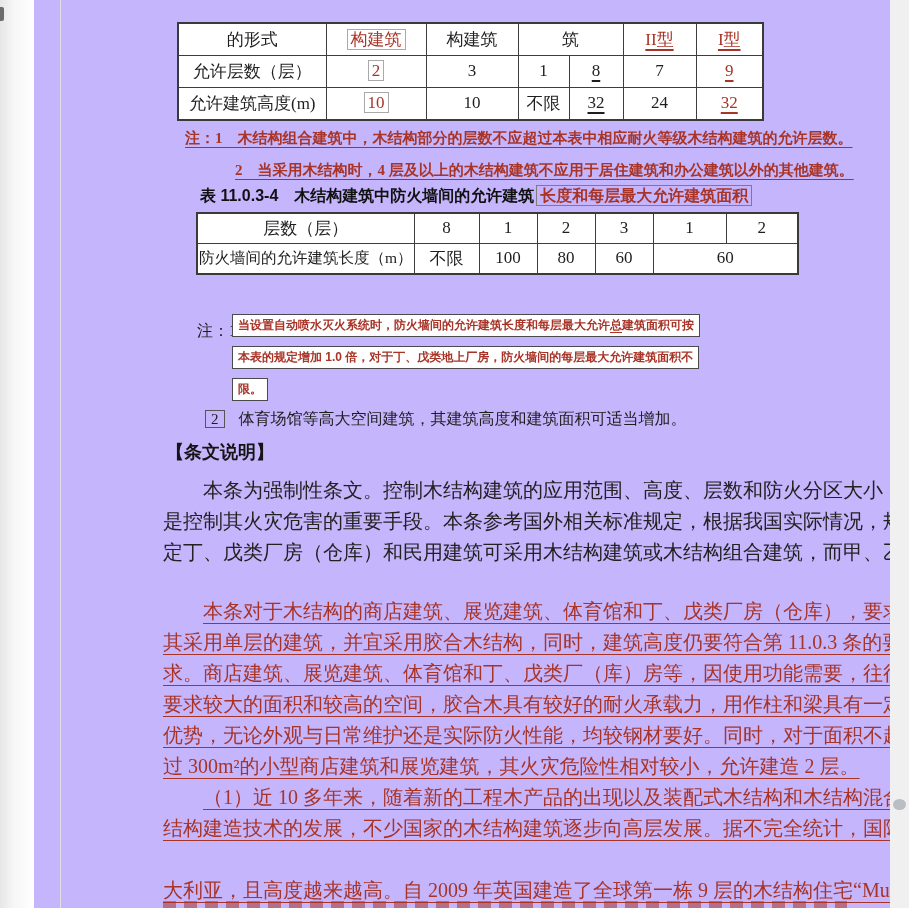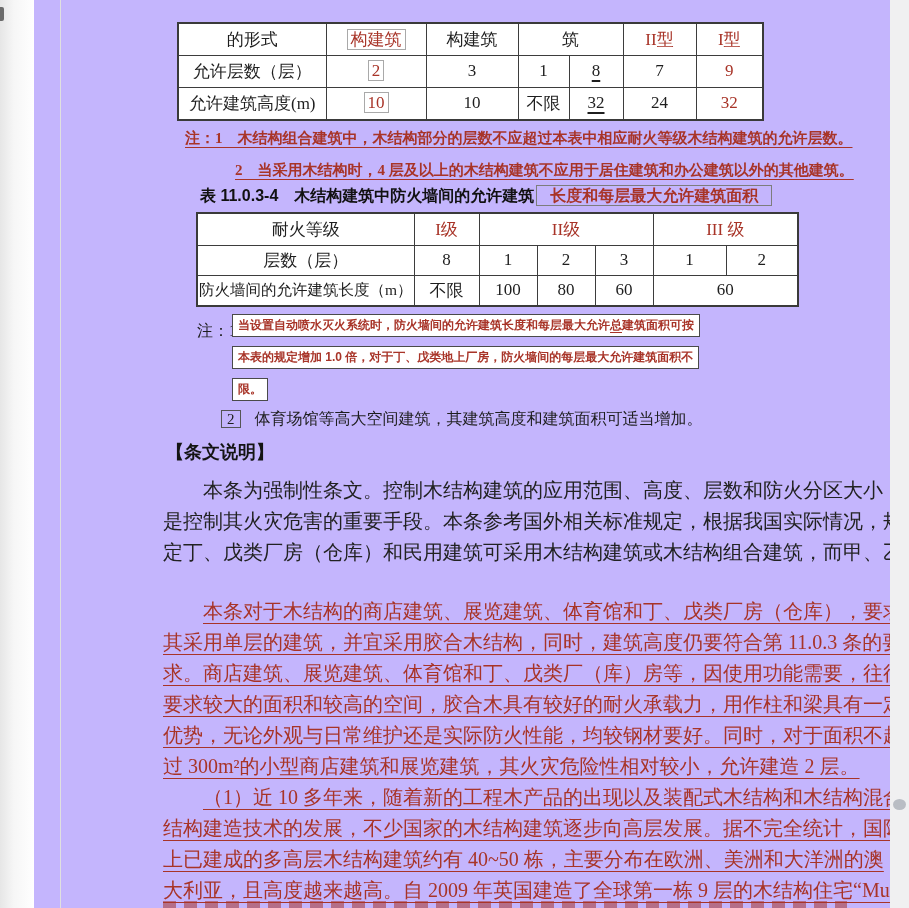--- a/index.html
+++ b/index.html
@@ -15,43 +15,43 @@
   .scroll-strip { position:absolute; right:0; top:0; width:19px; height:908px; background:#f0f0f1; }
   .scroll-thumb { position:absolute; left:3px; top:799px; width:13px; height:11px; background:#b9bdc4; border-radius:50%; }
 
   
   table { border-collapse:collapse; table-layout:fixed; position:absolute; background:#fff; }
   td { border:1.5px solid #3d3d3d; text-align:center; vertical-align:middle;
        color:#1e1e1e; font-size:17px; overflow:hidden; white-space:nowrap; }
   .t1 { left:177px; top:22px; width:585px; border:2px solid #3a3a3a; }
   .t2 { left:196px; top:212px; width:601px; border:2px solid #3a3a3a; }
   .t2 .lbl-sm { font-size:15.5px; }
-  .ru  { color:#a83428; text-underline-offset:4px; text-decoration-thickness:1.5px; }
+  .ru  { color:#a83428; text-decoration:underline; text-underline-offset:4px; text-decoration-thickness:1.5px; }
   .bu  { color:#1e1e1e; text-decoration:underline; text-underline-offset:4px; text-decoration-thickness:1.5px; }
   .rbox{ color:#a83428; border:1px solid #a9a9a9; padding:0 3px; }
 
   
   .note1 { position:absolute; font-size:15px; font-weight:600; color:#a83428;
     text-decoration:underline; text-underline-offset:4px; white-space:nowrap; }
   .note1.l1 { left:185px; top:129px; }
   .note1.l2 { left:235px; top:161px; }
 
   
   .caption { position:absolute; left:200px; top:186px; white-space:nowrap;
     font-family:"Liberation Sans","DejaVu Sans",sans-serif; font-weight:700; font-size:16px; color:#111; }
-  .caption .cap-red { color:#a83428; border:1px solid #7d7d7d; padding:1px 13px; margin-left:2px; }
+  .caption .cap-red { color:#a83428; border:1px solid #7d7d7d; padding:1px 3px; margin-left:2px; }
 
   
   .n2-label { position:absolute; left:197px; top:321px; font-size:16px; color:#1e1e1e; }
   .n2-box { position:absolute; left:232px; white-space:nowrap;
     font-family:"Liberation Sans","DejaVu Sans",sans-serif; font-weight:600; font-size:12px;
     color:#a83428; border:1.5px solid #4a4a4a; padding:2px 5px; background:#fff; }
   .n2-box .inner-u { text-decoration:underline; text-underline-offset:3px; }
   .n2-b1 { top:314px; } .n2-b2 { top:346px; } .n2-b3 { top:378px; }
-  .n2-item2 { position:absolute; left:205px; top:409px; font-size:16px; color:#1e1e1e; white-space:nowrap;margin-left:16px; }
+  .n2-item2 { position:absolute; left:205px; top:409px; font-size:16px; color:#1e1e1e; white-space:nowrap; }
   .n2-item2 .numbox { border:1.2px solid #555; padding:0 5px; margin-right:14px; font-size:15px; }
 
   
   .cmt-head { position:absolute; left:166px; top:440px;
     font-family:"Liberation Sans","DejaVu Sans",sans-serif; font-weight:700; font-size:18px; color:#141414; }
   .line { position:absolute; left:163px; width:690px; font-size:20px; color:#222; white-space:nowrap; }
   .line.indent { padding-left:40px; }
   .rline { color:#a83428; text-decoration:underline; text-underline-offset:5px; text-decoration-thickness:1.2px; }
   .cutoff { position:absolute; left:163px; top:901px; width:684px; height:7px;
     background:repeating-linear-gradient(90deg, rgba(168,52,40,.55) 0 13px, rgba(168,52,40,0) 13px 21px); }
@@ -116,26 +116,20 @@
     <colgroup>
       <col style="width:217px">
         <col style="width:65px">
         <col style="width:58px">
       <col style="width:58px">
         <col style="width:58px">
         <col style="width:73px">
         <col style="width:72px">
     </colgroup>
     <tbody>
-        <tr style="height:32px">
-      <td>耐火等级</td>
-      <td><span class="ru">I级</span></td>
-      <td colspan="3"><span class="ru">II级</span></td>
-      <td colspan="2"><span class="ru">III 级</span></td>
-    </tr>
     <tr style="height:30px">
       <td>层数（层）</td>
       <td>8</td>
       <td>1</td>
       <td>2</td>
       <td>3</td>
       <td>1</td>
       <td>2</td>
     </tr>
     <tr style="height:31px">
@@ -167,21 +161,20 @@
 
   <div class="line rline indent" style="top:598px">本条对于木结构的商店建筑、展览建筑、体育馆和丁、戊类厂房（仓库），要求</div>
   <div class="line rline" style="top:629px">其采用单层的建筑，并宜采用胶合木结构，同时，建筑高度仍要符合第 11.0.3 条的要</div>
   <div class="line rline" style="top:660px">求。商店建筑、展览建筑、体育馆和丁、戊类厂（库）房等，因使用功能需要，往往</div>
   <div class="line rline" style="top:691px">要求较大的面积和较高的空间，胶合木具有较好的耐火承载力，用作柱和梁具有一定</div>
   <div class="line rline" style="top:722px">优势，无论外观与日常维护还是实际防火性能，均较钢材要好。同时，对于面积不超</div>
   <div class="line rline" style="top:753px">过 300m²的小型商店建筑和展览建筑，其火灾危险性相对较小，允许建造 2 层。</div>
 
   <div class="line rline indent" style="top:784px">（1）近 10 多年来，随着新的工程木产品的出现以及装配式木结构和木结构混合</div>
   <div class="line rline" style="top:815px">结构建造技术的发展，不少国家的木结构建筑逐步向高层发展。据不完全统计，国际</div>
-  <div class="line rline" style="top:846px">上已建成的多高层木结构建筑约有 40~50 栋，主要分布在欧洲、美洲和大洋洲的澳</div>
   <div class="line rline" style="top:877px">大利亚，且高度越来越高。自 2009 年英国建造了全球第一栋 9 层的木结构住宅“Murray</div>
 
   <div class="cutoff"></div>
 
   <div class="scroll-strip">
     <div class="scroll-thumb"></div>
   </div>
 
 </div>
 

